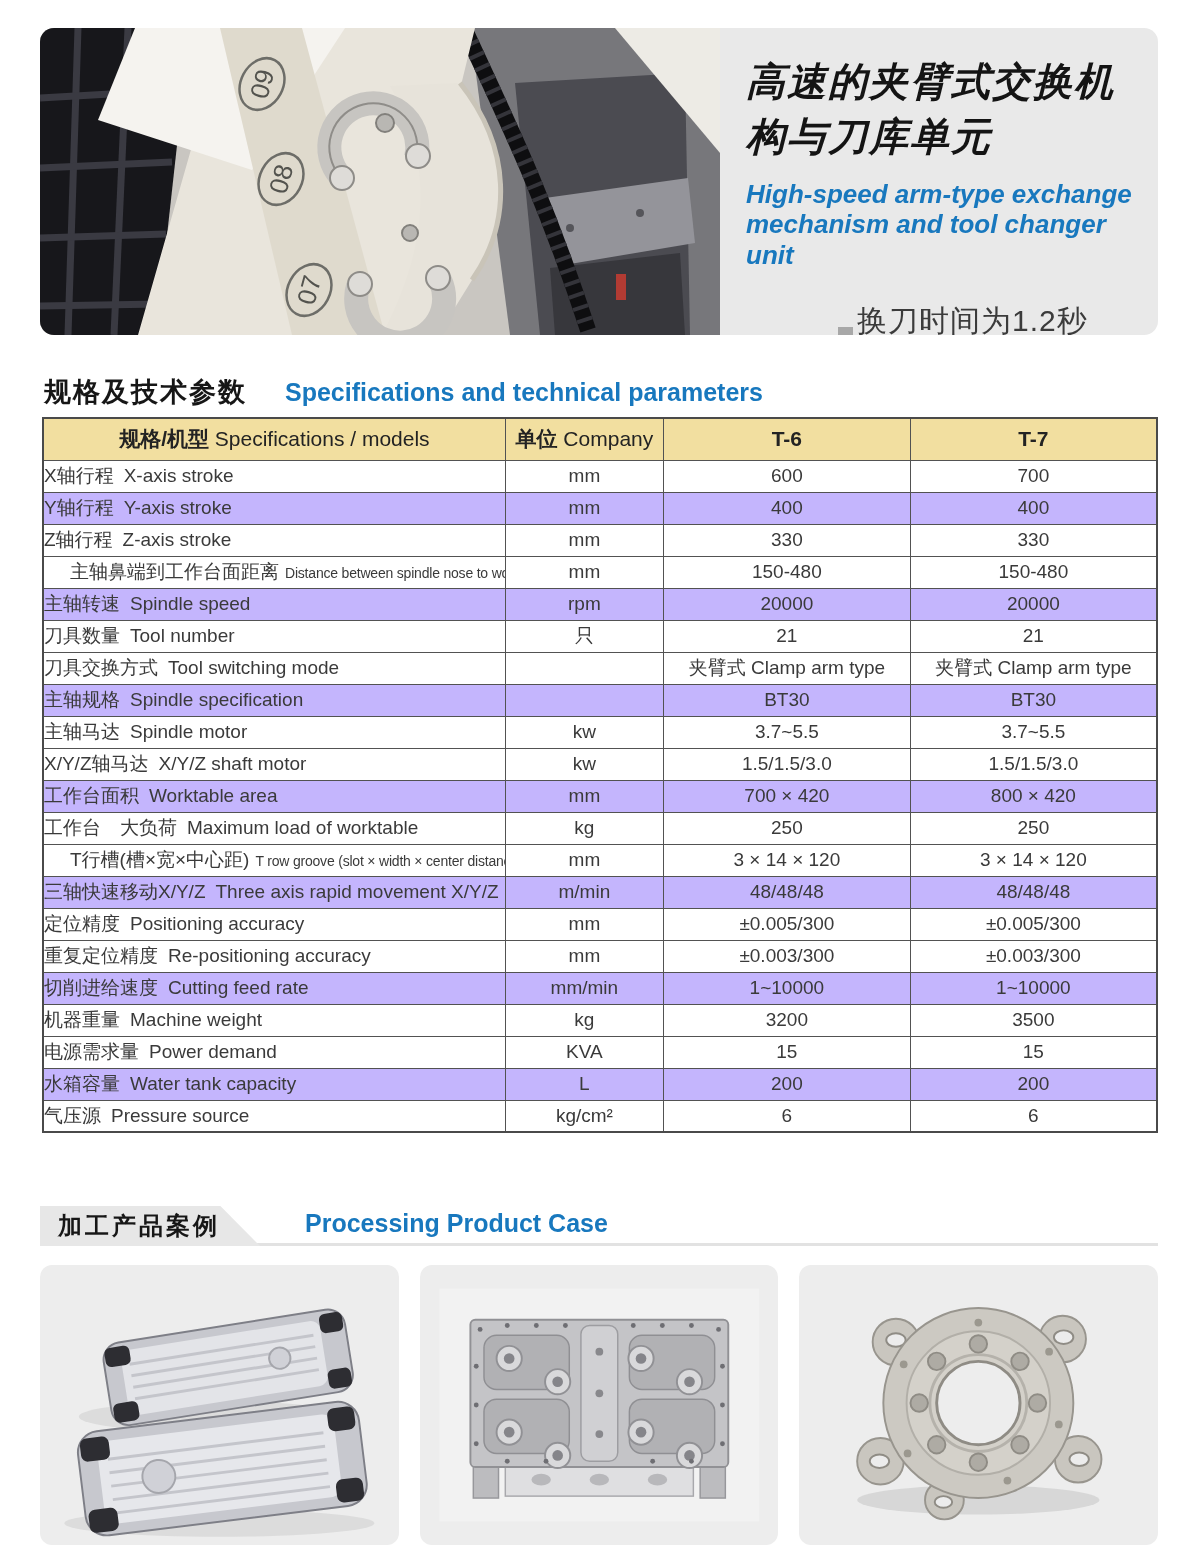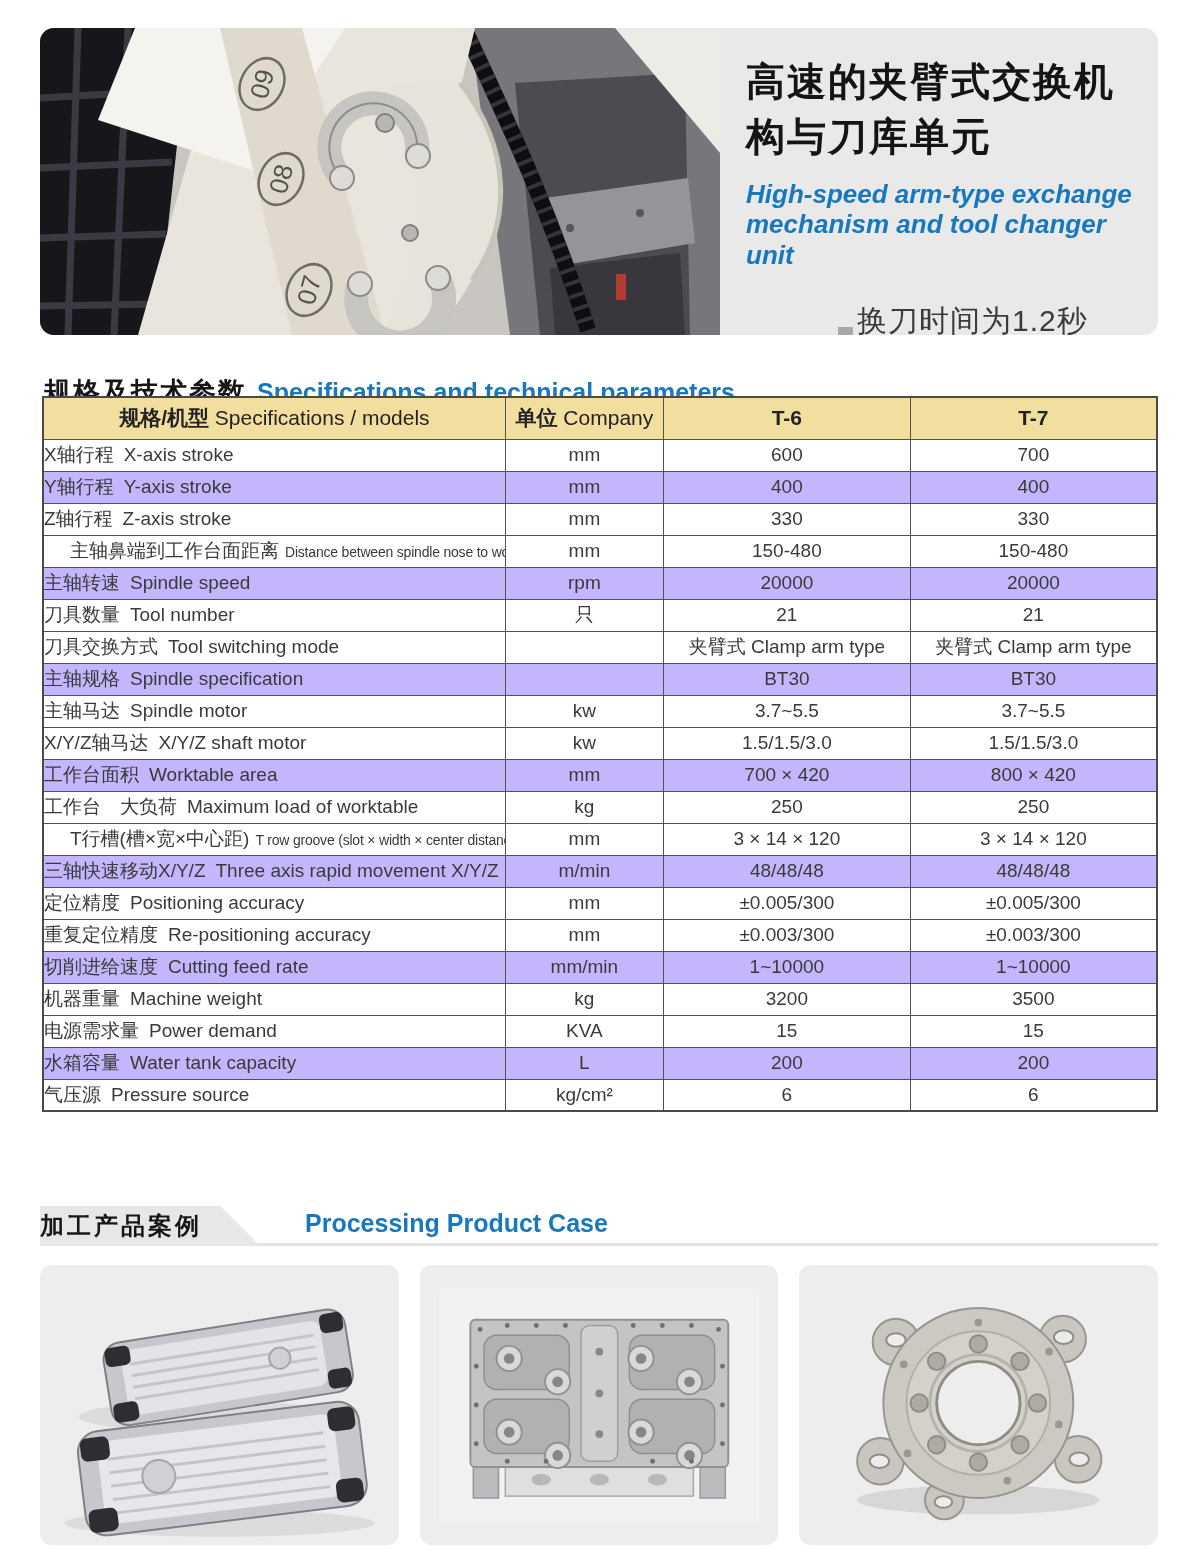--- a/index.html
+++ b/index.html
@@ -4,56 +4,56 @@
 <style>
   * { margin:0; padding:0; box-sizing:border-box; }
   html,body { background:#ffffff; }
   body { width:1200px; height:1550px; font-family:"Liberation Sans", sans-serif; position:relative; overflow:hidden; }
 
   
   .hero { position:absolute; left:40px; top:28px; width:1118px; height:307px;
           background:#e9e9e9; border-radius:14px; overflow:hidden; }
   .hero-photo { position:absolute; left:0; top:0; width:680px; height:307px; }
   .hero-text { position:absolute; left:700px; top:0; width:418px; height:307px; padding:26px 14px 0 6px; }
-  .title-zh { font-size:39px; line-height:1.42; font-weight:bold; 
+  .title-zh { font-size:39px; line-height:1.42; font-weight:bold; font-style:italic;
               color:#141414; letter-spacing:2px; }
   .subtitle-en { margin-top:14px; font-size:26px; line-height:1.18; font-weight:bold;
                  font-style:italic; color:#1878be; }
   .feature { margin-top:30px; padding-left:92px; }
   .feature-row { display:flex; align-items:flex-end; gap:4px; }
   .bullet-sq { width:15px; height:15px; background:#a8a8a8; flex:0 0 auto; }
   .feature-zh { font-size:30px; color:#3b3b3b; letter-spacing:1px; }
 
   
-  .sec1-head { position:absolute; left:44px; top:374px; display:flex; align-items:baseline; }
+  .sec1-head { position:absolute; left:44px; top:374px; display:flex; align-items:baseline; gap:28px; }
   .sec1-zh { font-size:27px; font-weight:bold; color:#161616; letter-spacing:2px; }
   .sec1-en { font-size:25px; font-weight:bold; color:#1878be;margin-left:10px; }
 
   
-  table.specs { position:absolute; left:42px; top:396px; width:1116px;
+  table.specs { position:absolute; left:42px; top:417px; width:1116px;
                 border-collapse:collapse; border:2px solid #4a4a4a; table-layout:fixed; }
   table.specs th, table.specs td { border:1px solid #525252; }
   col.w-spec { width:41.5%; } col.w-unit { width:14.2%; } col.w-val { width:22.15%; }
   thead th { height:42px; background:#f2dfa0; font-size:21px; color:#232323;
              text-align:center; font-weight:bold; }
   thead .he { font-weight:normal; }
   tbody td { height:32px; font-size:19px; color:#3a3a3a; text-align:center;
              white-space:nowrap; overflow:hidden; }
   tbody tr.alt td { background:#c4b5fd; }
   td.c-spec { text-align:left; }
   td.c-spec .en { margin-left:10px; }
   td.c-spec.compact { padding-left:26px; }
   td.c-spec.compact .en { font-size:14px; margin-left:6px; letter-spacing:-0.2px; }
 
   
   .case-head { position:absolute; left:40px; top:1206px; width:1118px; height:40px; }
   .case-rule { position:absolute; left:0; right:0; bottom:0; height:3px; background:#e2e2e2; }
   .case-tab { position:absolute; left:0; top:0; width:220px; height:40px; background:#e7e7e7;
               clip-path:polygon(0 0, 82% 0, 100% 100%, 0 100%);
-              display:flex; align-items:center; }
+              display:flex; align-items:center; padding-left:18px; }
   .case-zh { font-size:24px; font-weight:bold; color:#161616; letter-spacing:3px; }
   .case-en { position:absolute; left:265px; top:3px; font-size:25px; font-weight:bold; color:#1878be; }
 
   .case-photos { position:absolute; left:40px; top:1265px; width:1118px; height:280px;
                  display:flex; gap:21px; }
   .case-photo { flex:1; background:#ededed; border-radius:12px; overflow:hidden; position:relative; }
   .case-photo svg { display:block; width:100%; height:100%; }
 </style>
 </head>
 <body>

